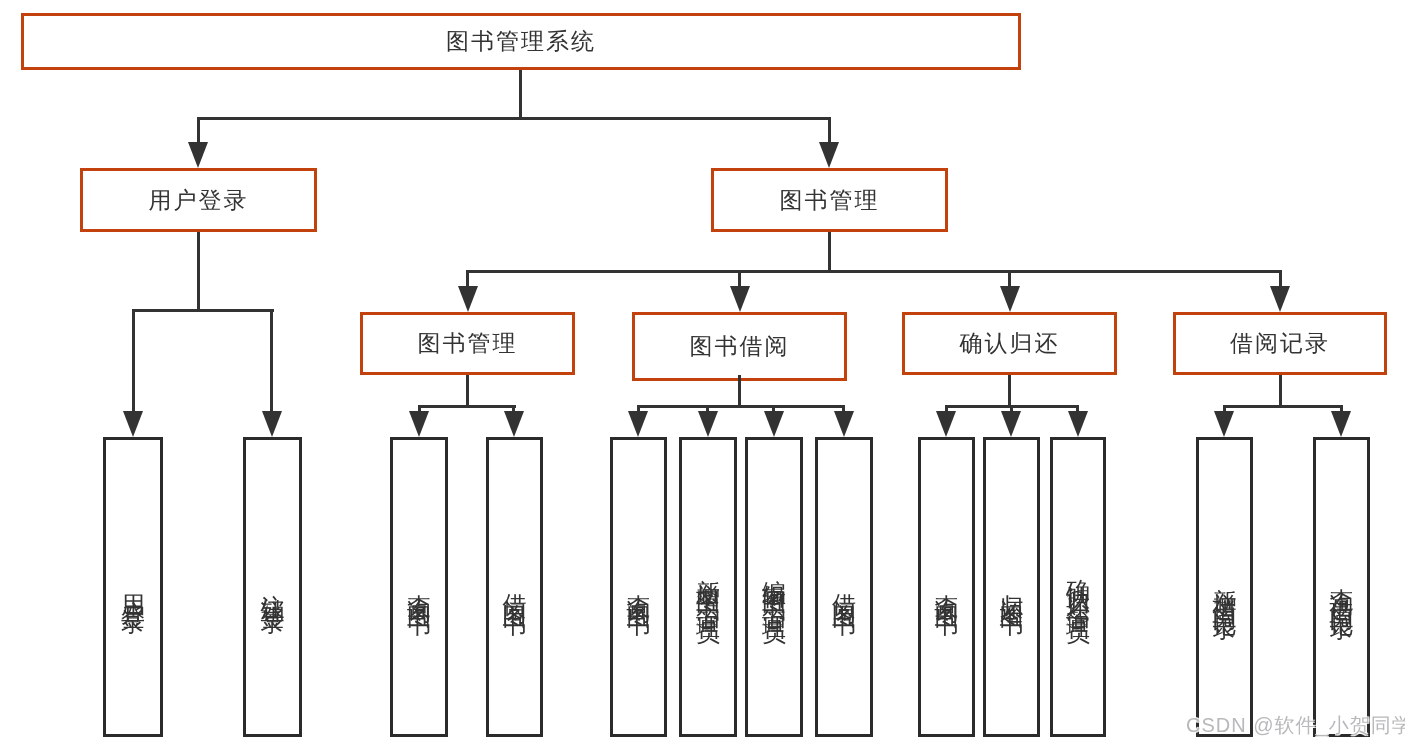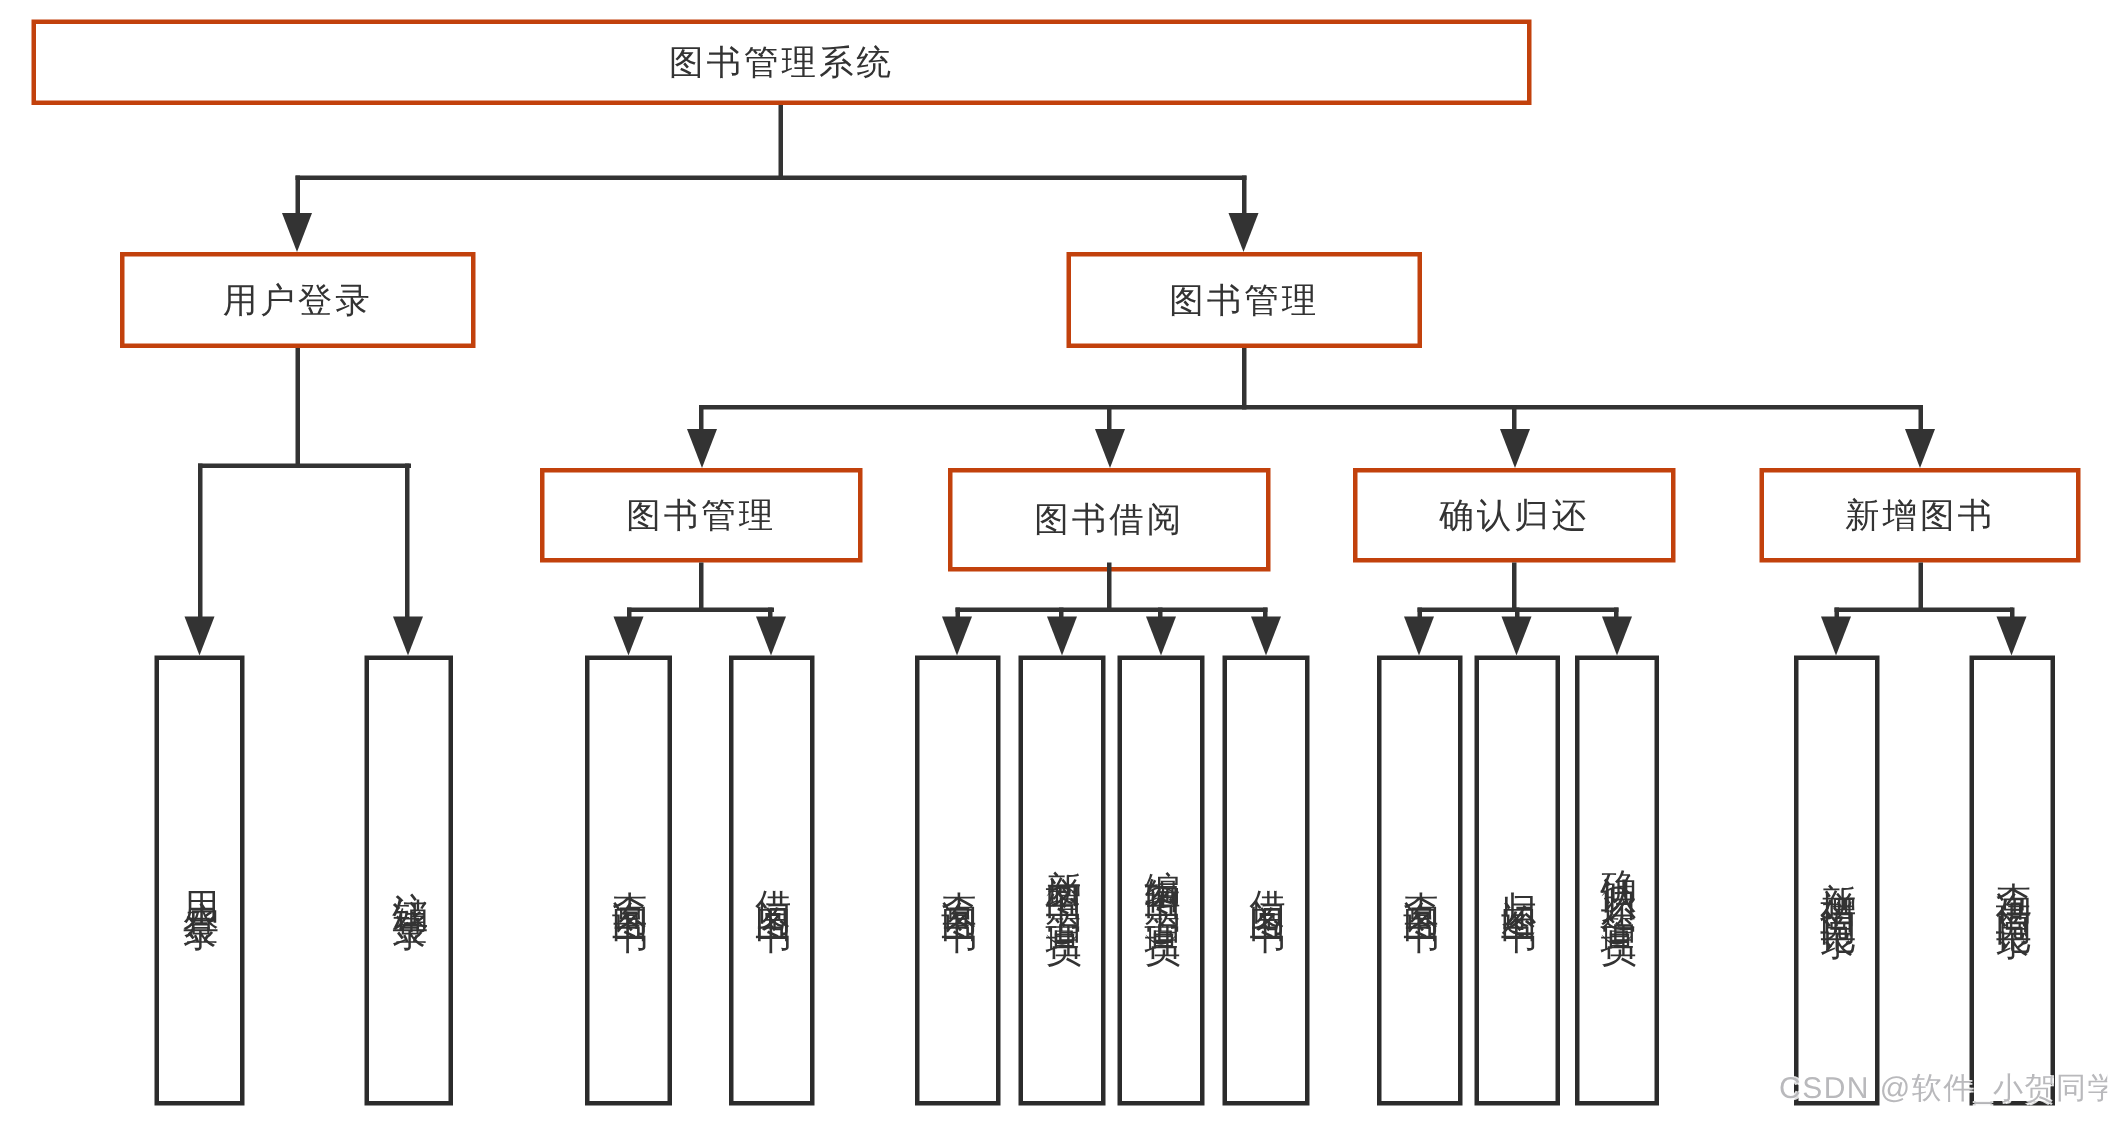--- a/index.html
+++ b/index.html
@@ -42,21 +42,21 @@
   <div class="box" style="left:360px;top:312px;width:215px;height:63px">
     <span>图书管理</span>
   </div>
   <div class="box" style="left:632px;top:312px;width:215px;height:69px">
     <span>图书借阅</span>
   </div>
   <div class="box" style="left:902px;top:312px;width:215px;height:63px">
     <span>确认归还</span>
   </div>
   <div class="box" style="left:1173px;top:312px;width:214px;height:63px">
-    <span>新增图书</span>
+    <span>借阅记录</span>
   </div>
 
   <div class="leaf" style="left:103px;width:60px">
     <span>用户登录</span>
   </div>
   <div class="leaf" style="left:243px;width:59px">
     <span>注销登录</span>
   </div>
   <div class="leaf" style="left:390px;width:58px">
     <span>查询图书</span>

